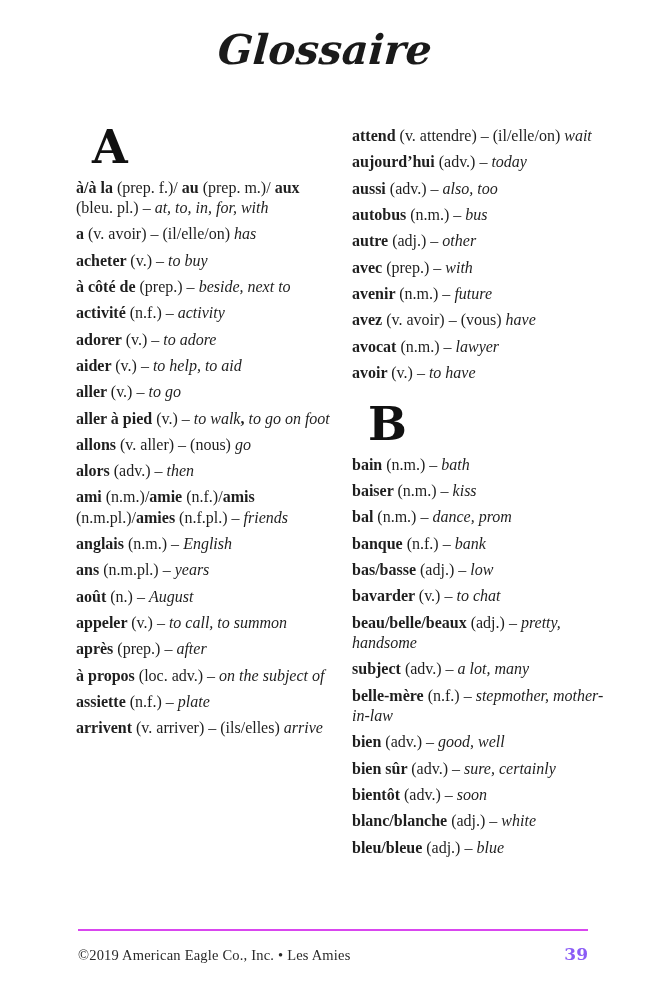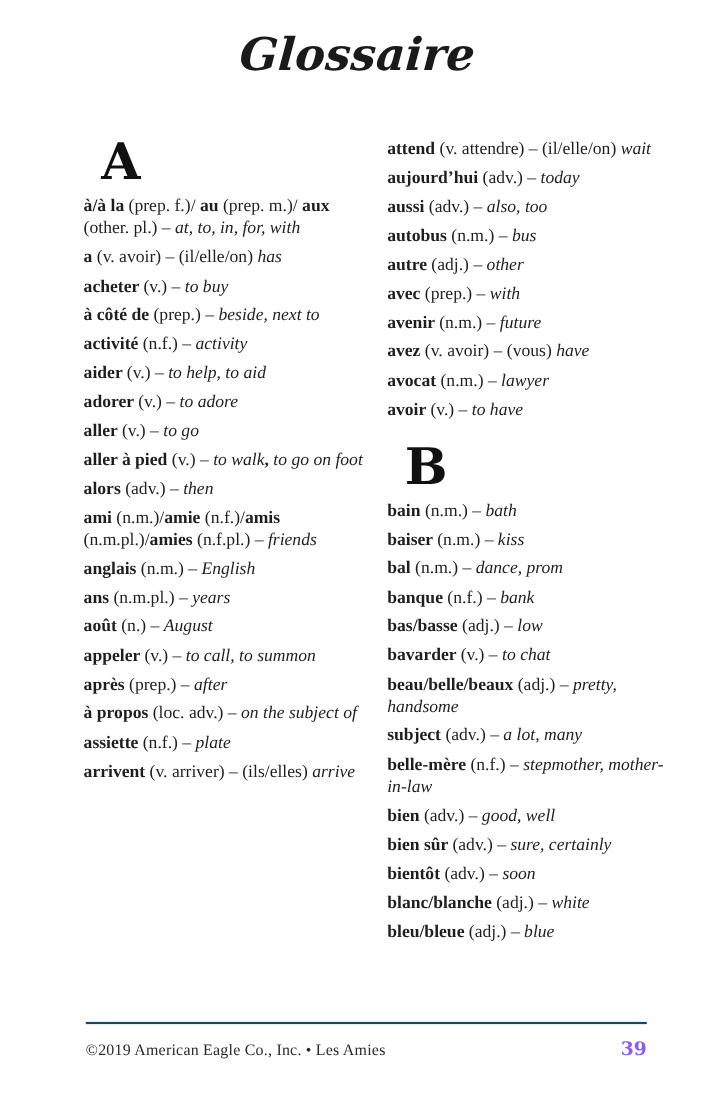--- a/index.html
+++ b/index.html
@@ -58,21 +58,21 @@
     line-height: 1.27;
     color: #1e1e1e;
   }
   .seg-b { font-weight: bold; }
   .seg-i { font-style: italic; }
   .footer {
     position: absolute;
     left: 78px;
     right: 62px;
     top: 929px;
-    border-top: 2px solid #0c4a6e;
+    border-top: 2px solid #d946ef;
   }
   .footer-row {
     display: flex;
     justify-content: space-between;
     align-items: baseline;
     padding-top: 13px;
   }
   .credit {
     font-size: 14.5px;
     color: #2a2a2a;
@@ -90,29 +90,30 @@
 
 <div class="page">
 
   <div class="title-wrap">
     <h1 class="title">Glossaire</h1>
   </div>
 
   <div class="content">
       <div class="column">
         <div class="letter">A</div>
-        <p class="entry"><span class="seg-b">à/à la </span><span class="seg-r">(prep. f.)/ </span><span class="seg-b">au </span><span class="seg-r">(prep. m.)/ </span><span class="seg-b">aux </span><span class="seg-r">(other. pl.) – </span><span class="seg-i">at, to, in, for, with</span></p>
+        <p class="entry"><span class="seg-b">à/à la </span><span class="seg-r">(prep. f.)/ </span><span class="seg-b">au </span><span class="seg-r">(prep. m.)/ </span><span class="seg-b">aux </span><span class="seg-r">(bleu. pl.) – </span><span class="seg-i">at, to, in, for, with</span></p>
         <p class="entry"><span class="seg-b">a </span><span class="seg-r">(v. avoir) – (il/elle/on) </span><span class="seg-i">has</span></p>
         <p class="entry"><span class="seg-b">acheter </span><span class="seg-r">(v.) – </span><span class="seg-i">to buy</span></p>
         <p class="entry"><span class="seg-b">à côté de </span><span class="seg-r">(prep.) – </span><span class="seg-i">beside, next to</span></p>
         <p class="entry"><span class="seg-b">activité </span><span class="seg-r">(n.f.) – </span><span class="seg-i">activity</span></p>
+        <p class="entry"><span class="seg-b">adorer </span><span class="seg-r">(v.) – </span><span class="seg-i">to adore</span></p>
         <p class="entry"><span class="seg-b">aider </span><span class="seg-r">(v.) – </span><span class="seg-i">to help, to aid</span></p>
-        <p class="entry"><span class="seg-b">adorer </span><span class="seg-r">(v.) – </span><span class="seg-i">to adore</span></p>
         <p class="entry"><span class="seg-b">aller </span><span class="seg-r">(v.) – </span><span class="seg-i">to go</span></p>
         <p class="entry"><span class="seg-b">aller à pied </span><span class="seg-r">(v.) – </span><span class="seg-i">to walk</span><span class="seg-b">,</span><span class="seg-i"> to go on foot</span></p>
+        <p class="entry"><span class="seg-b">allons </span><span class="seg-r">(v. aller) – (nous) </span><span class="seg-i">go</span></p>
         <p class="entry"><span class="seg-b">alors </span><span class="seg-r">(adv.) – </span><span class="seg-i">then</span></p>
         <p class="entry"><span class="seg-b">ami </span><span class="seg-r">(n.m.)/</span><span class="seg-b">amie </span><span class="seg-r">(n.f.)/</span><span class="seg-b">amis </span><span class="seg-r">(n.m.pl.)/</span><span class="seg-b">amies </span><span class="seg-r">(n.f.pl.) – </span><span class="seg-i">friends</span></p>
         <p class="entry"><span class="seg-b">anglais </span><span class="seg-r">(n.m.) – </span><span class="seg-i">English</span></p>
         <p class="entry"><span class="seg-b">ans </span><span class="seg-r">(n.m.pl.) – </span><span class="seg-i">years</span></p>
         <p class="entry"><span class="seg-b">août </span><span class="seg-r">(n.) – </span><span class="seg-i">August</span></p>
         <p class="entry"><span class="seg-b">appeler </span><span class="seg-r">(v.) – </span><span class="seg-i">to call, to summon</span></p>
         <p class="entry"><span class="seg-b">après </span><span class="seg-r">(prep.) – </span><span class="seg-i">after</span></p>
         <p class="entry"><span class="seg-b">à propos </span><span class="seg-r">(loc. adv.) – </span><span class="seg-i">on the subject of</span></p>
         <p class="entry"><span class="seg-b">assiette </span><span class="seg-r">(n.f.) – </span><span class="seg-i">plate</span></p>
         <p class="entry"><span class="seg-b">arrivent </span><span class="seg-r">(v. arriver) – (ils/elles) </span><span class="seg-i">arrive</span></p>

